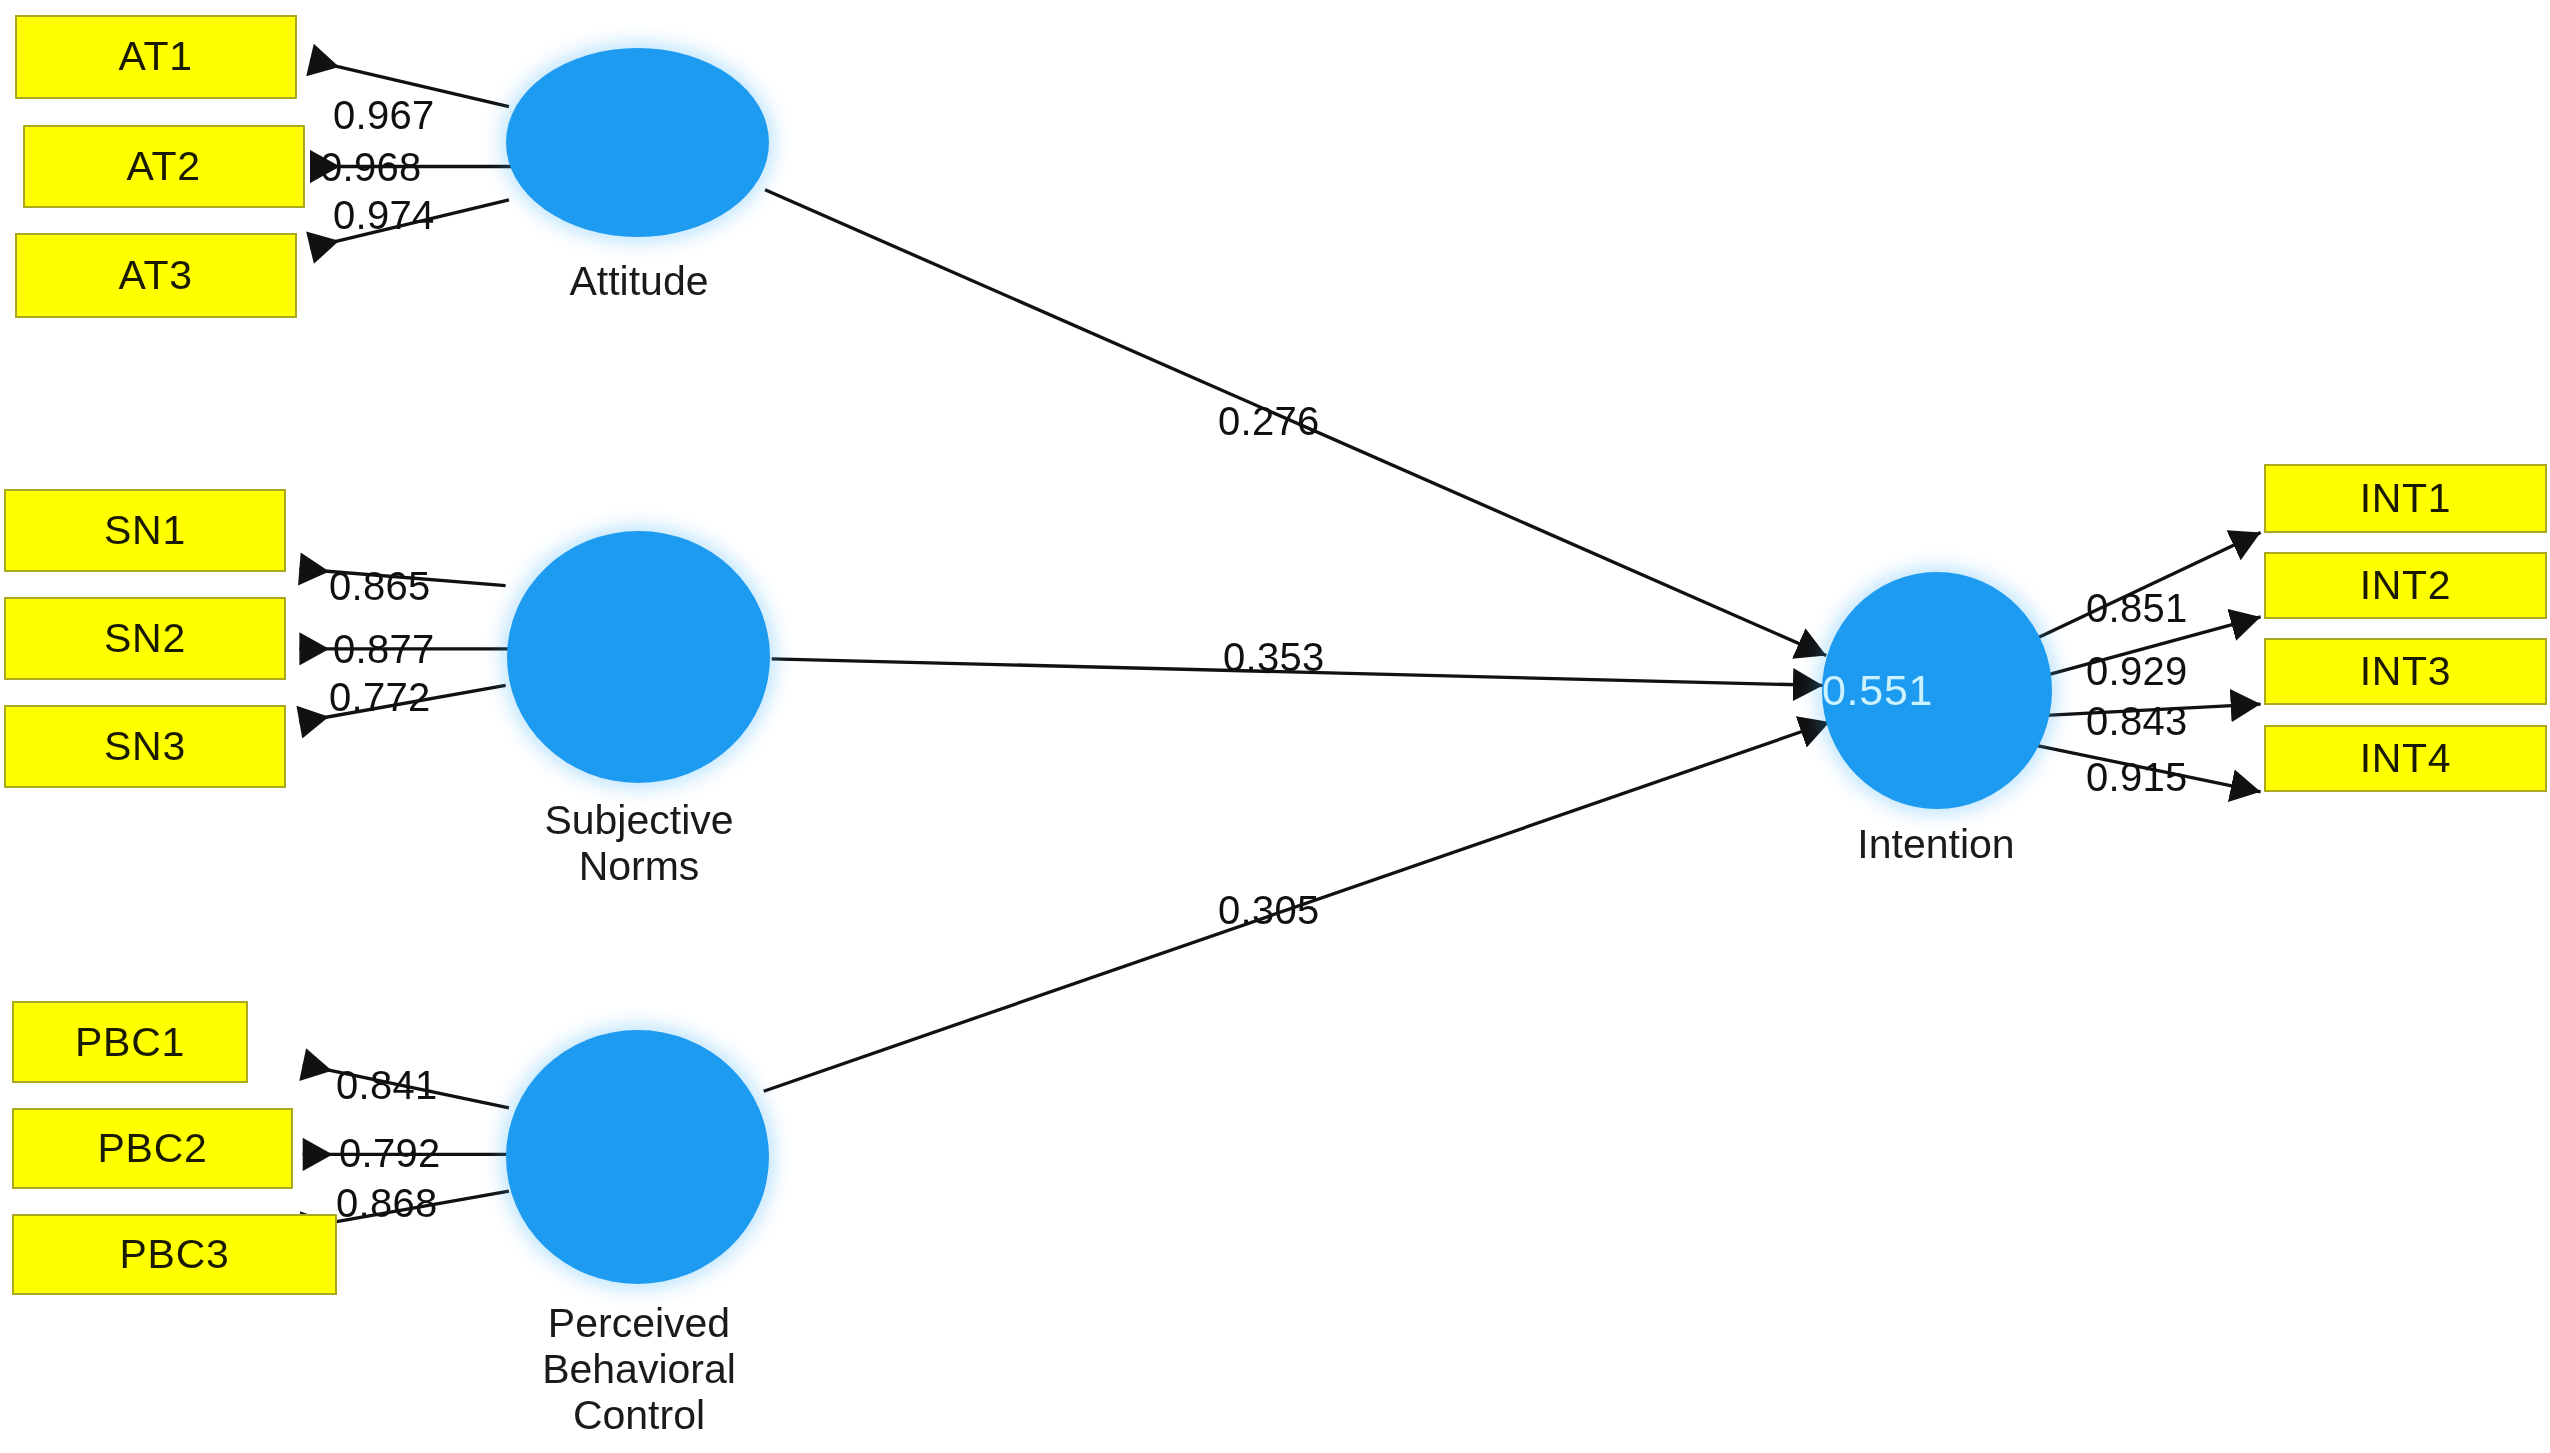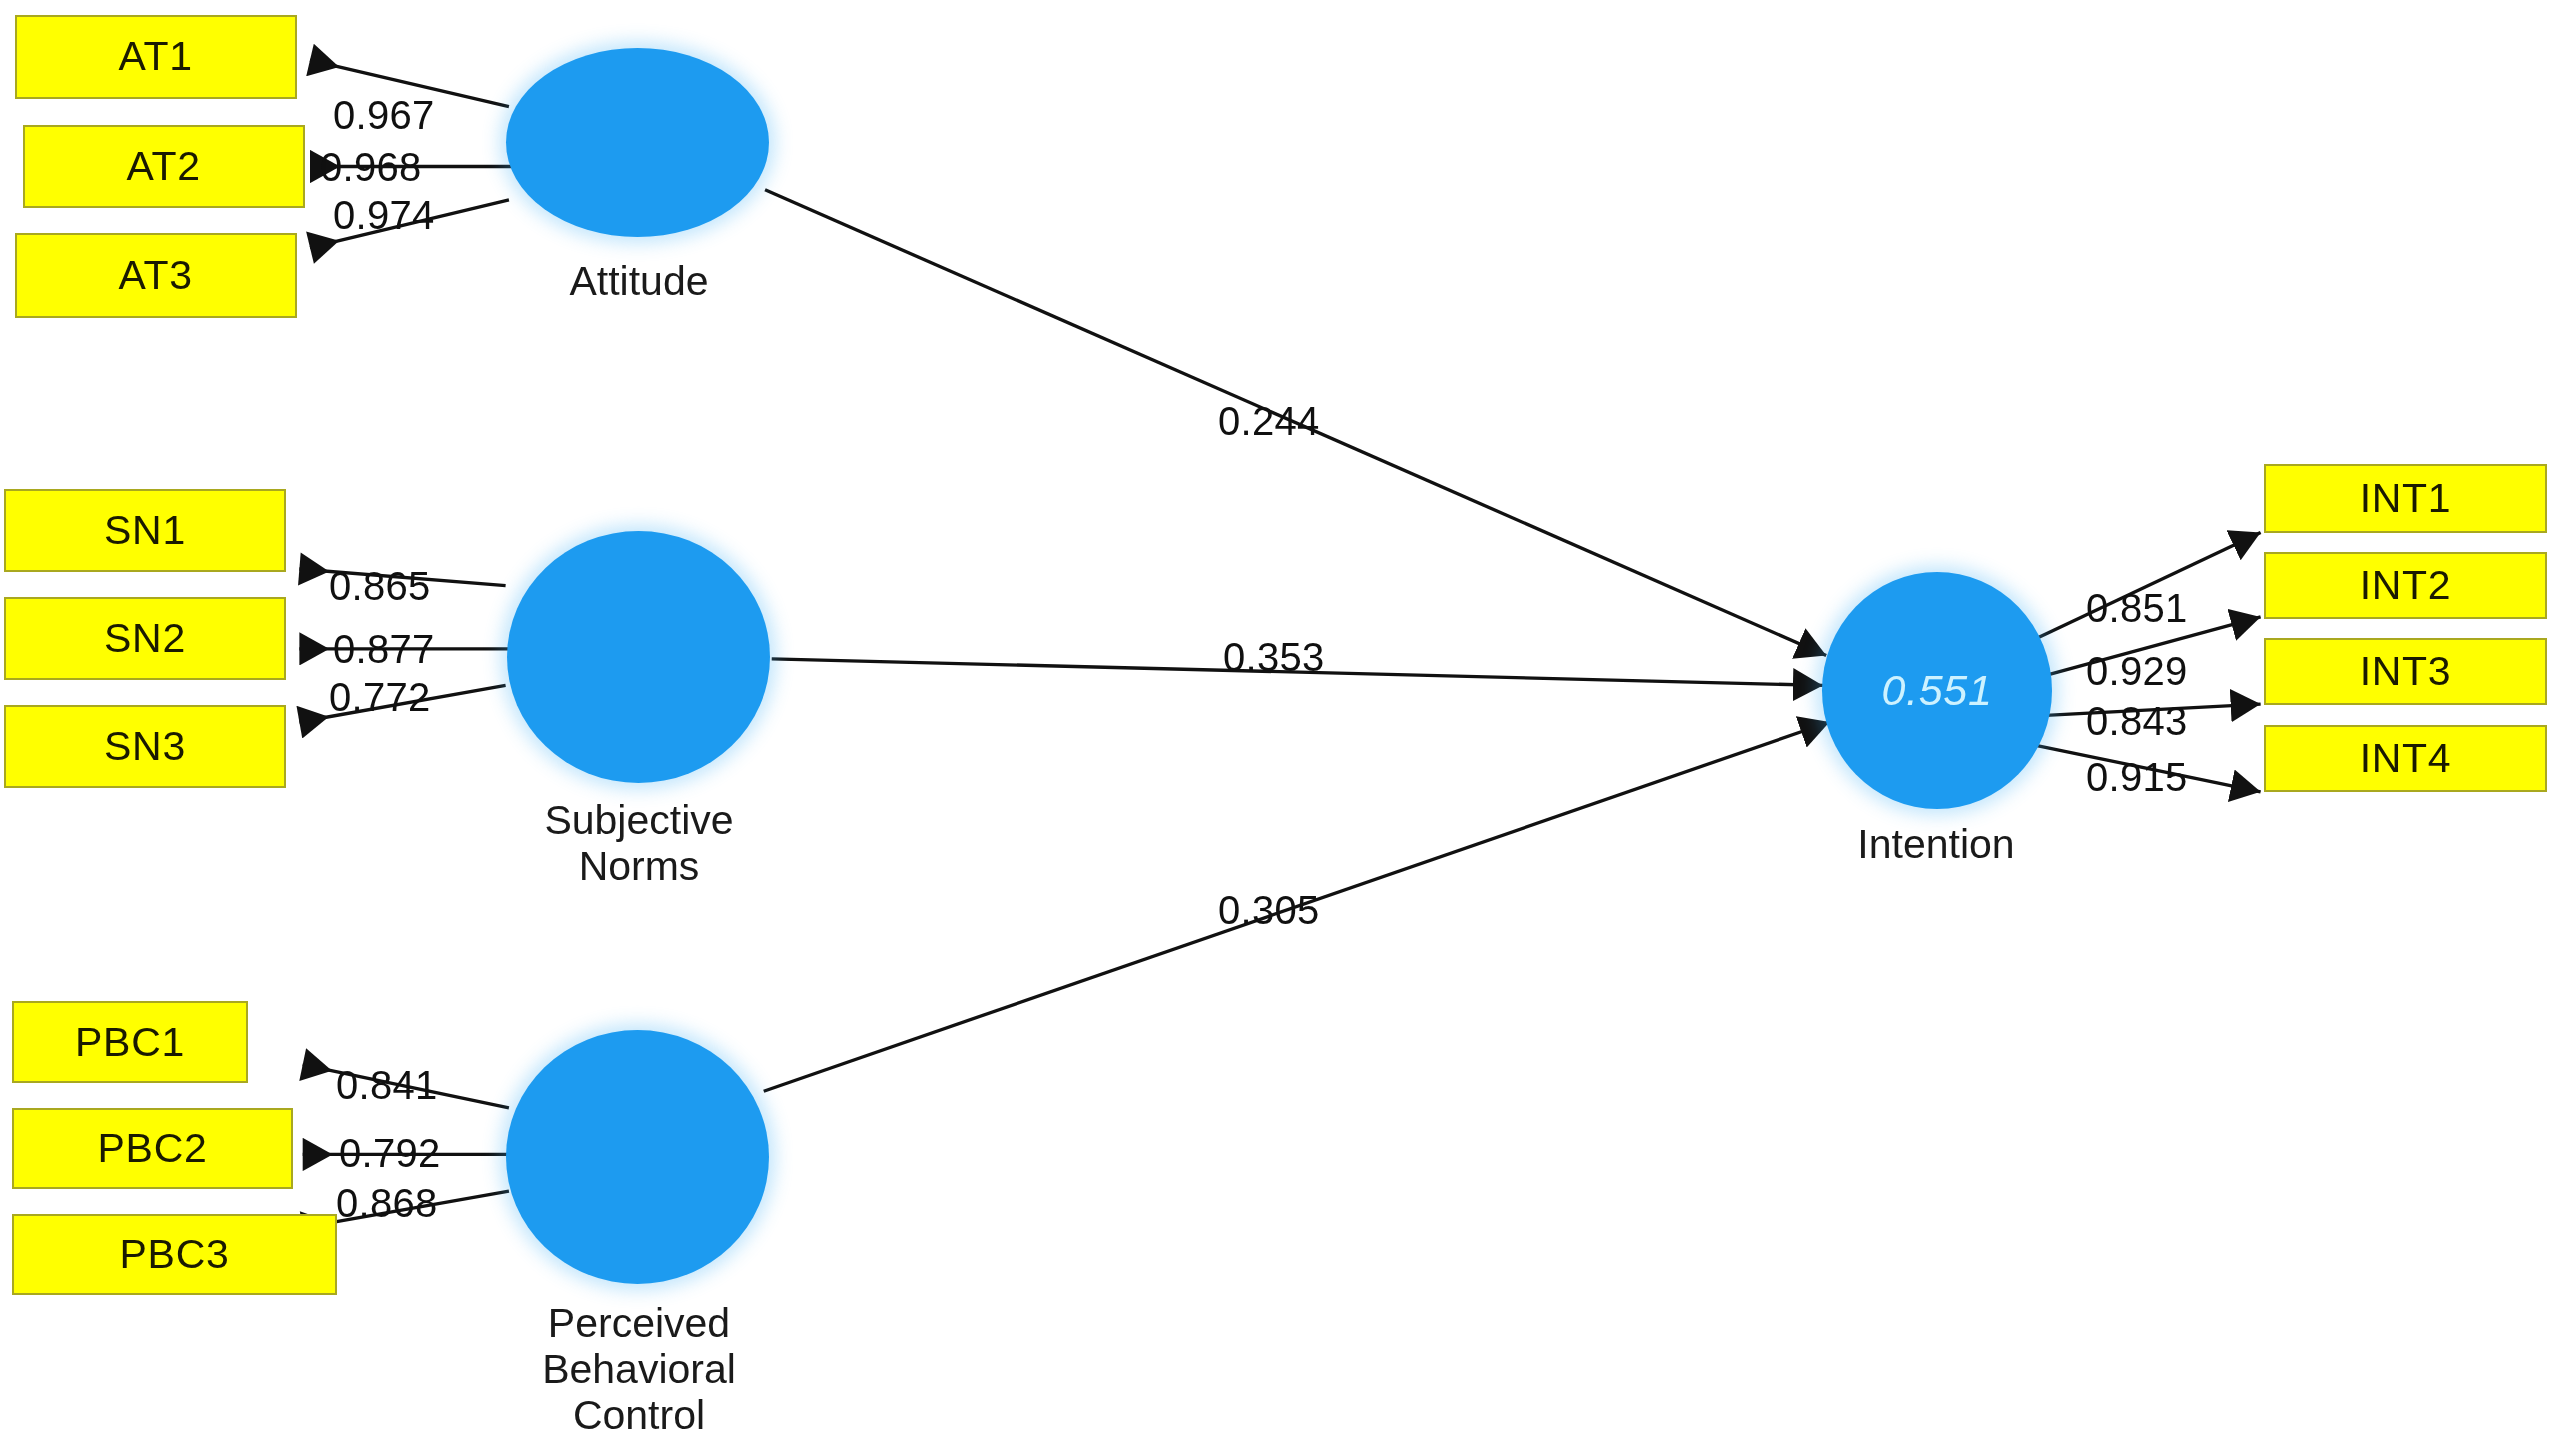--- a/index.html
+++ b/index.html
@@ -14,23 +14,22 @@
     box-sizing:border-box;
     display:flex;align-items:center;justify-content:center;
     color:#1a1a00;
     font-size:41px;
     letter-spacing:0.7px;
   }
   .construct{
     position:absolute;
     background:#1d9bf0;
     border-radius:50%;
-    display:flex;align-items:center;justify-content:center;
+    display:flex;align-items:center;justify-content:flex-start;
     box-shadow:0 0 17.3px 6.7px rgba(64,175,245,.30);
-    font-style:italic;
   }
   .r2{
     color:#cdf2ff;
     font-size:43px;
     letter-spacing:0.7px;
   }
   .c-label{
     position:absolute;
     text-align:center;
     color:#1a1a1a;
@@ -153,18 +152,18 @@
 
   <div class="edge-label" style="left:336px; top:1063px;">0.841</div>
   <div class="edge-label" style="left:339px; top:1131px;">0.792</div>
   <div class="edge-label" style="left:336px; top:1181px;">0.868</div>
 
   <div class="edge-label" style="left:2086px; top:586px;">0.851</div>
   <div class="edge-label" style="left:2086px; top:649px;">0.929</div>
   <div class="edge-label" style="left:2086px; top:699px;">0.843</div>
   <div class="edge-label" style="left:2086px; top:755px;">0.915</div>
 
-  <div class="edge-label" style="left:1218px; top:399px;">0.244</div>
+  <div class="edge-label" style="left:1218px; top:399px;">0.276</div>
   <div class="edge-label" style="left:1223px; top:635px;">0.353</div>
   <div class="edge-label" style="left:1218px; top:888px;">0.305</div>
 
 </div>
 
 
 </body></html>

